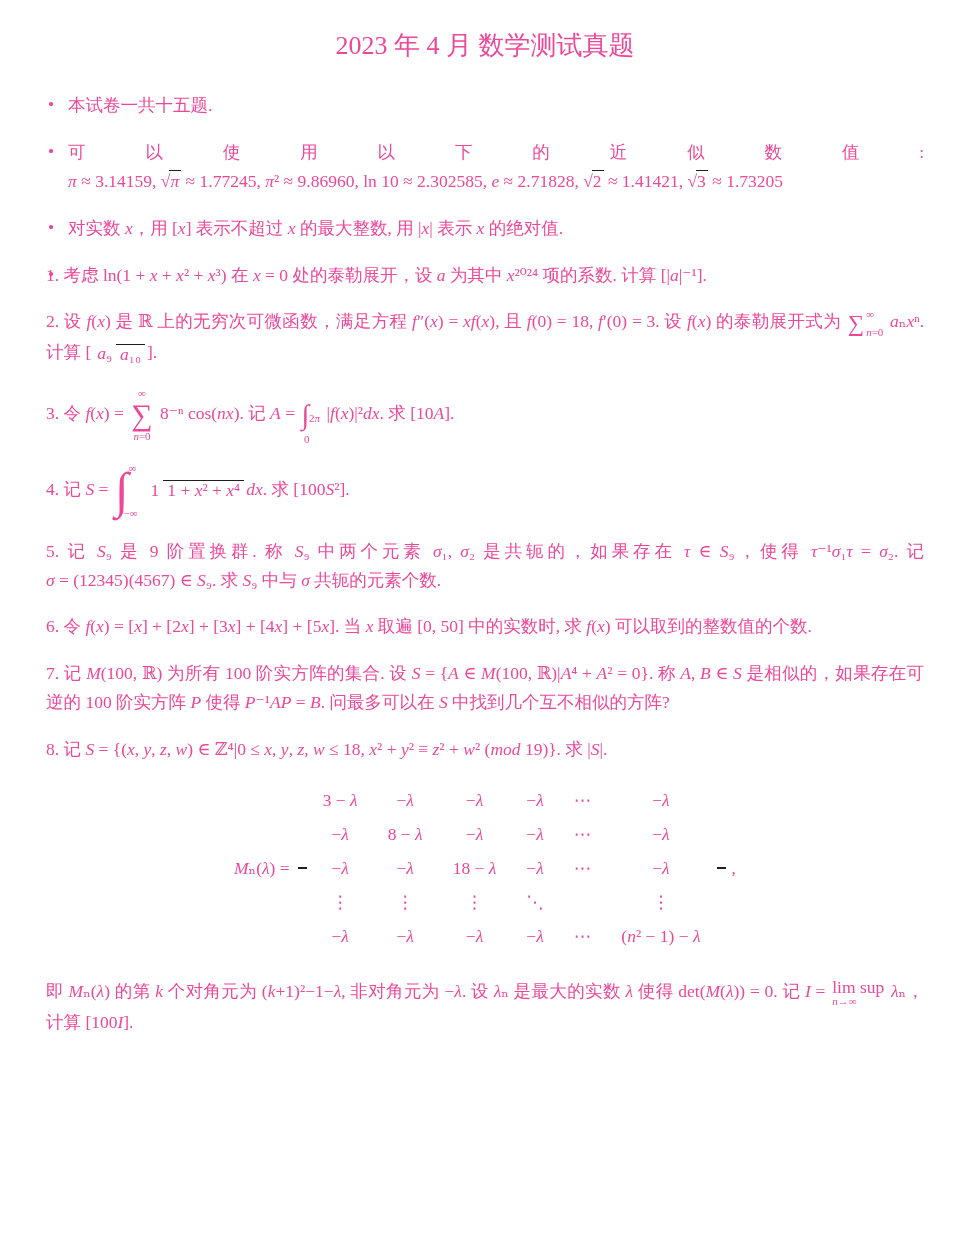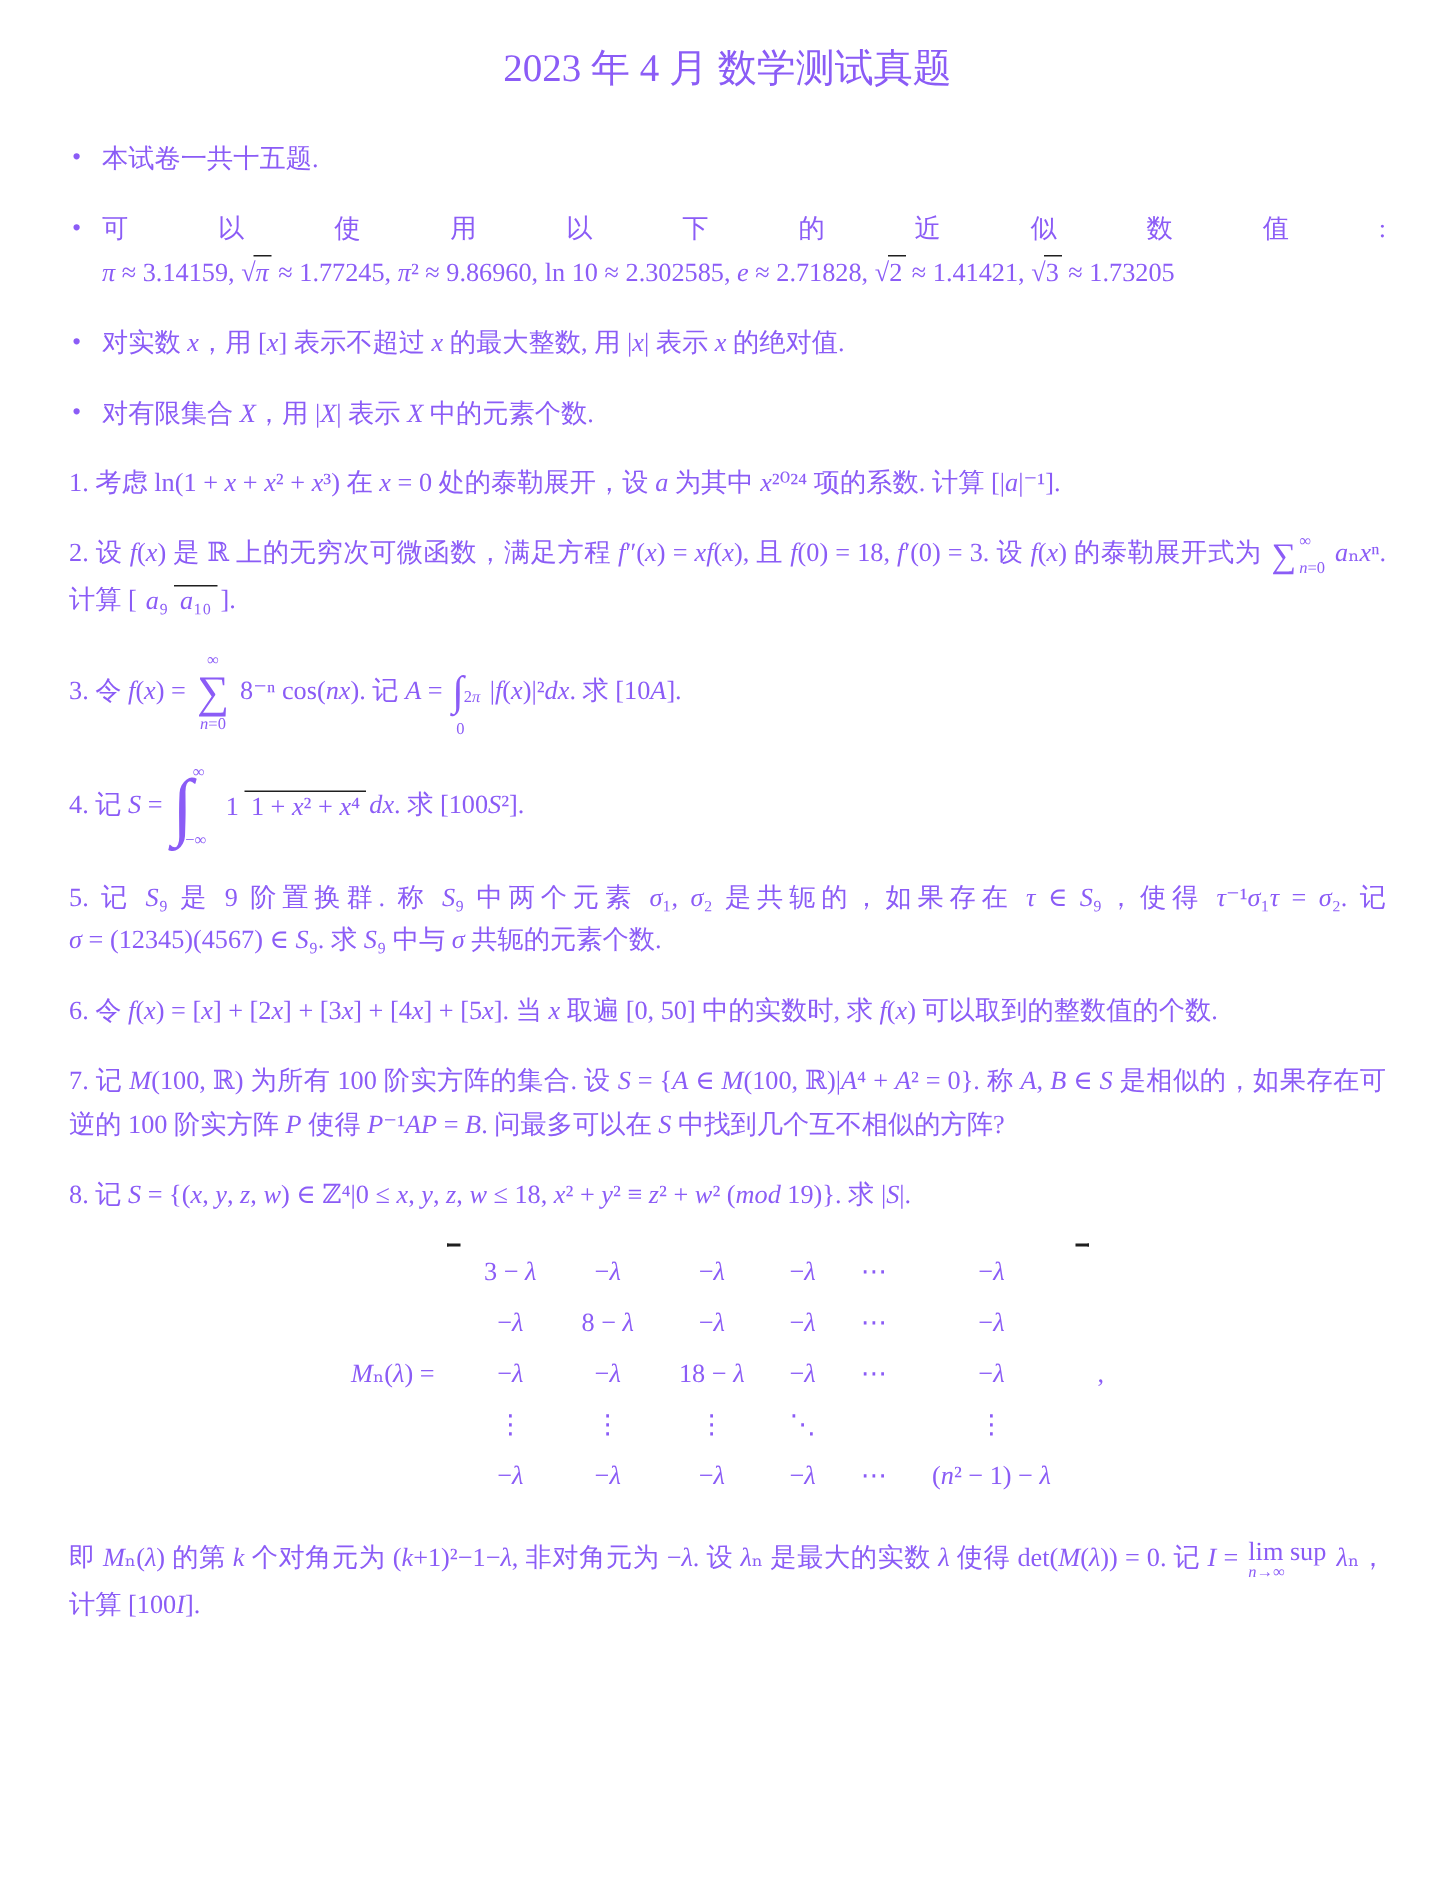--- a/index.html
+++ b/index.html
@@ -1,18 +1,18 @@
 <!DOCTYPE html>
 <html lang="zh"><head>
 <meta charset="utf-8">
 <style>
   html,body { margin:0; padding:0; background:#ffffff; }
   .page {
     width:970px; height:1254px; box-sizing:border-box; overflow:hidden;
-    background:#ffffff; color:#8b5cf6;
+    background:#ffffff; color:#ec4899;
     font-family:"Liberation Serif","DejaVu Serif",serif;
     font-size:17.5px;
     padding:14px 46px 0 46px;
   }
   .title { font-size:26px; font-weight:400; text-align:center; margin:14px 0 28px; }
   .bullets { margin-bottom:14px; }
   .bullet-item { position:relative; padding-left:22px; margin-bottom:18px; text-align:justify; line-height:1.65; }
   .bullet-mark { position:absolute; left:2px; top:-1px; }
   .prob { margin:0 0 18px; text-align:justify; line-height:1.65; }
   .math { white-space:nowrap; }
@@ -41,21 +41,21 @@
   .int-sub { transform:translateX(-5px); }
   
   .limsup { display:inline-flex; flex-direction:column; align-items:flex-start; vertical-align:middle; line-height:1.05; margin:0 2px; }
   .ls-bot { font-size:11px; }
   
   .sqrt { white-space:nowrap; }
   .sqrt-body { display:inline-block; border-top:1px solid #1f1f1f; padding:0 2px 0 1px; line-height:1.15; margin-left:-1px; }
   
   .matrix-line { display:flex; justify-content:center; align-items:center; margin:18px 0 22px; }
   .matrix-lhs { margin-right:8px; }
-  .matrix-body { display:flex; align-items:flex-start; }
+  .matrix-body { display:flex; align-items:center; }
   .bracket-l { width:8px; border-left:1.8px solid #1f1f1f; border-top:1.8px solid #1f1f1f; border-bottom:1.8px solid #1f1f1f; }
   .bracket-r { width:8px; border-right:1.8px solid #1f1f1f; border-top:1.8px solid #1f1f1f; border-bottom:1.8px solid #1f1f1f; }
   .matrix-grid { display:grid; grid-template-columns:repeat(6,auto); column-gap:30px; row-gap:13px; padding:8px 16px; justify-items:center; align-items:center; }
   .matrix-comma { margin-left:6px; }
 </style>
 </head>
 <body>
 
 <div class="page">
   <h1 class="title">2023 年 4 月 数学测试真题</h1>
@@ -68,21 +68,20 @@
     <div class="bullet-item">
       <span class="bullet-mark">•</span>
       <span class="runs"><span class="cjk">可以使用以下的近似数值: </span><span class="math"><span class="mi">π</span><span class="mr"> ≈ 3.14159, </span></span><span class="sqrt"><span class="sqrt-sign">√</span><span class="sqrt-body"><span class="mi">π</span></span></span><span class="math"><span class="mr"> ≈ 1.77245, </span><span class="mi">π</span><span class="mr">² ≈ 9.86960, </span><span class="mr">ln</span><span class="mr"> 10 ≈ 2.302585, </span><span class="mi">e</span><span class="mr"> ≈ 2.71828, </span></span><span class="sqrt"><span class="sqrt-sign">√</span><span class="sqrt-body"><span class="mr">2</span></span></span><span class="math"><span class="mr"> ≈ 1.41421, </span></span><span class="sqrt"><span class="sqrt-sign">√</span><span class="sqrt-body"><span class="mr">3</span></span></span><span class="math"><span class="mr"> ≈ 1.73205</span></span></span>
     </div>
     <div class="bullet-item">
       <span class="bullet-mark">•</span>
       <span class="runs"><span class="cjk">对实数 </span><span class="math"><span class="mi">x</span></span><span class="cjk">，用 </span><span class="math"><span class="mr">[</span><span class="mi">x</span><span class="mr">]</span></span><span class="cjk"> 表示不超过 </span><span class="math"><span class="mi">x</span></span><span class="cjk"> 的最大整数, 用 </span><span class="math"><span class="mr">|</span><span class="mi">x</span><span class="mr">|</span></span><span class="cjk"> 表示 </span><span class="math"><span class="mi">x</span></span><span class="cjk"> 的绝对值.</span></span>
     </div>
     <div class="bullet-item">
       <span class="bullet-mark">•</span>
-      <span class="runs"><span class="cjk">对有限集合 </span><span class="math"><span class="mi">X</span></span><span class="cjk">，用 </span><span class="math"><span class="mr">|</span><span class="mi">X</span><span class="mr">|</span></span><span class="cjk"> 表示 </span><span class="math"><span class="mi">X</span></span><span class="cjk"> 中的元素个数.</span></span>
     </div>
   </div>
 
   <p class="prob"><span class="cjk">1. 考虑 </span><span class="math"><span class="mr">ln</span><span class="mr">(1 + </span><span class="mi">x</span><span class="mr"> + </span><span class="mi">x</span><span class="mr">² + </span><span class="mi">x</span><span class="mr">³)</span></span><span class="cjk"> 在 </span><span class="math"><span class="mi">x</span><span class="mr"> = 0</span></span><span class="cjk"> 处的泰勒展开，设 </span><span class="math"><span class="mi">a</span></span><span class="cjk"> 为其中 </span><span class="math"><span class="mi">x</span><span class="mr">²⁰²⁴</span></span><span class="cjk"> 项的系数. 计算 </span><span class="math"><span class="mr">[|</span><span class="mi">a</span><span class="mr">|⁻¹].</span></span></p>
   <p class="prob"><span class="cjk">2. 设 </span><span class="math"><span class="mi">f</span><span class="mr">(</span><span class="mi">x</span><span class="mr">)</span></span><span class="cjk"> 是 </span><span class="math"><span class="mr">ℝ</span></span><span class="cjk"> 上的无穷次可微函数，满足方程 </span><span class="math"><span class="mi">f</span><span class="mr">″(</span><span class="mi">x</span><span class="mr">) = </span><span class="mi">x</span><span class="mi">f</span><span class="mr">(</span><span class="mi">x</span><span class="mr">)</span></span><span class="cjk">, 且 </span><span class="math"><span class="mi">f</span><span class="mr">(0) = 18, </span><span class="mi">f</span><span class="mr">′(0) = 3.</span></span><span class="cjk"> 设 </span><span class="math"><span class="mi">f</span><span class="mr">(</span><span class="mi">x</span><span class="mr">)</span></span><span class="cjk"> 的泰勒展开式为 </span><span class="opst">
         <span class="op-sigma">∑</span>
         <span class="op-scripts">
           <span>∞</span>
           <span><span class="mi">n</span><span class="mr">=0</span></span>
         </span>

